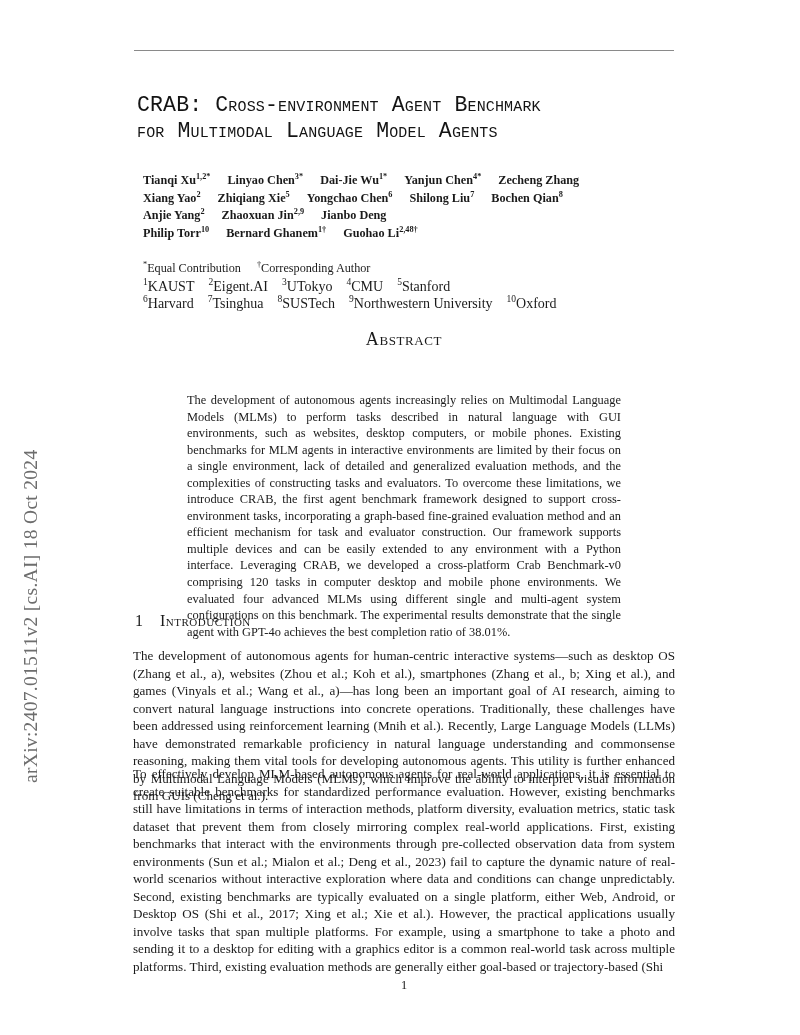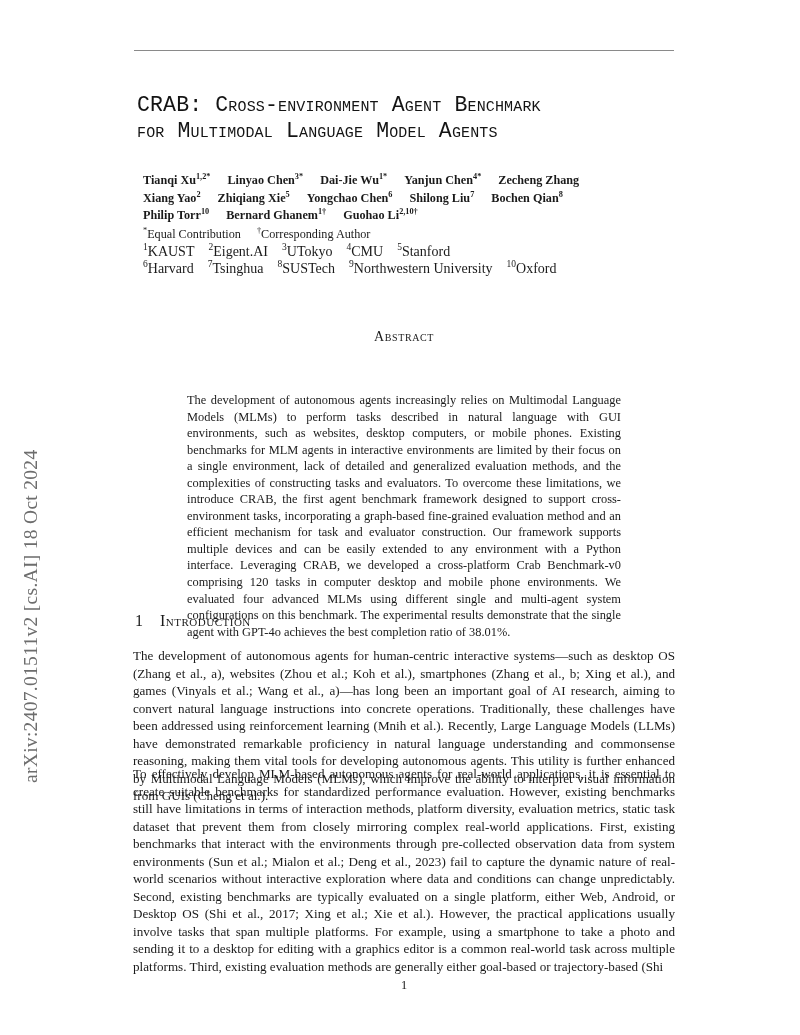--- a/index.html
+++ b/index.html
@@ -95,21 +95,21 @@
   .author-row .nm:last-child { margin-right: 12px; }
   sup {
     font-size: 0.68em;
     font-weight: normal;
     vertical-align: super;
     line-height: 0;
   }
   .author-row sup { font-weight: bold; }
 
   .notes-row {
-    margin-top: 1px;
+    margin-top: 18px;
     font-size: 12.2px;
     line-height: 17.2px;
     white-space: nowrap;
   }
   .notes-row .itm { margin-right: 16px; }
   .notes-row .itm:last-child { margin-right: 0; }
   .aff-row {
     font-size: 14px;
     line-height: 17.2px;
     white-space: nowrap;
@@ -117,21 +117,21 @@
   .aff-row .itm { margin-right: 14px; }
   .aff-row .itm:last-child { margin-right: 0; }
 
   
   .abstract-head {
     position: absolute;
     left: 0;
     top: 329px;
     width: 542px;
     text-align: center;
-    font-size: 14px;
+    font-size: 18px;
     font-variant: small-caps;
     letter-spacing: 0.6px;
   }
   .abstract-body {
     position: absolute;
     left: 54px;
     top: 356px;
     width: 434px;
     font-size: 12.4px;
     line-height: 16.55px;
@@ -190,21 +190,22 @@
   <div class="rule-top"></div>
 
   <div class="title-block">
     <div class="title-line"><span class="nocaps">CRAB:</span><span> Cross-environment Agent Benchmark</span></div>
     <div class="title-line">for Multimodal Language Model Agents</div>
   </div>
 
   <div class="authors-block">
     <div class="author-row" id="arow0"><span class="nm">Tianqi Xu<sup>1,2*</sup></span><span class="nm">Linyao Chen<sup>3*</sup></span><span class="nm">Dai-Jie Wu<sup>1*</sup></span><span class="nm">Yanjun Chen<sup>4*</sup></span><span class="nm">Zecheng Zhang</span></div>
     <div class="author-row" id="arow1"><span class="nm">Xiang Yao<sup>2</sup></span><span class="nm">Zhiqiang Xie<sup>5</sup></span><span class="nm">Yongchao Chen<sup>6</sup></span><span class="nm">Shilong Liu<sup>7</sup></span><span class="nm">Bochen Qian<sup>8</sup></span></div>
-    <div class="author-row" id="arow3"><span class="nm">Philip Torr<sup>10</sup></span><span class="nm">Bernard Ghanem<sup>1†</sup></span><span class="nm">Guohao Li<sup>2,10†</sup></span></div>
+    <div class="author-row" id="arow2"><span class="nm">Anjie Yang<sup>2</sup></span><span class="nm">Zhaoxuan Jin<sup>2,9</sup></span><span class="nm">Jianbo Deng</span></div>
+    <div class="author-row" id="arow3"><span class="nm">Philip Torr<sup>10</sup></span><span class="nm">Bernard Ghanem<sup>1†</sup></span><span class="nm">Guohao Li<sup>2,48†</sup></span></div>
     <div class="notes-row" id="notes"><span class="itm"><sup>*</sup>Equal Contribution</span><span class="itm"><sup>†</sup>Corresponding Author</span></div>
     <div class="aff-row" id="aff1"><span class="itm"><sup>1</sup>KAUST</span><span class="itm"><sup>2</sup>Eigent.AI</span><span class="itm"><sup>3</sup>UTokyo</span><span class="itm"><sup>4</sup>CMU</span><span class="itm"><sup>5</sup>Stanford</span></div>
     <div class="aff-row" id="aff2"><span class="itm"><sup>6</sup>Harvard</span><span class="itm"><sup>7</sup>Tsinghua</span><span class="itm"><sup>8</sup>SUSTech</span><span class="itm"><sup>9</sup>Northwestern University</span><span class="itm"><sup>10</sup>Oxford</span></div>
   </div>
 
   <div class="abstract-head">Abstract</div>
   <div class="abstract-body">The development of autonomous agents increasingly relies on Multimodal Language Models (MLMs) to perform tasks described in natural language with GUI environments, such as websites, desktop computers, or mobile phones. Existing benchmarks for MLM agents in interactive environments are limited by their focus on a single environment, lack of detailed and generalized evaluation methods, and the complexities of constructing tasks and evaluators. To overcome these limitations, we introduce CRAB, the first agent benchmark framework designed to support cross-environment tasks, incorporating a graph-based fine-grained evaluation method and an efficient mechanism for task and evaluator construction. Our framework supports multiple devices and can be easily extended to any environment with a Python interface. Leveraging CRAB, we developed a cross-platform Crab Benchmark-v0 comprising 120 tasks in computer desktop and mobile phone environments. We evaluated four advanced MLMs using different single and multi-agent system configurations on this benchmark. The experimental results demonstrate that the single agent with GPT-4o achieves the best completion ratio of 38.01%.</div>
 
   <div class="sec-head">
     <span class="num">1</span><span>Introduction</span>

